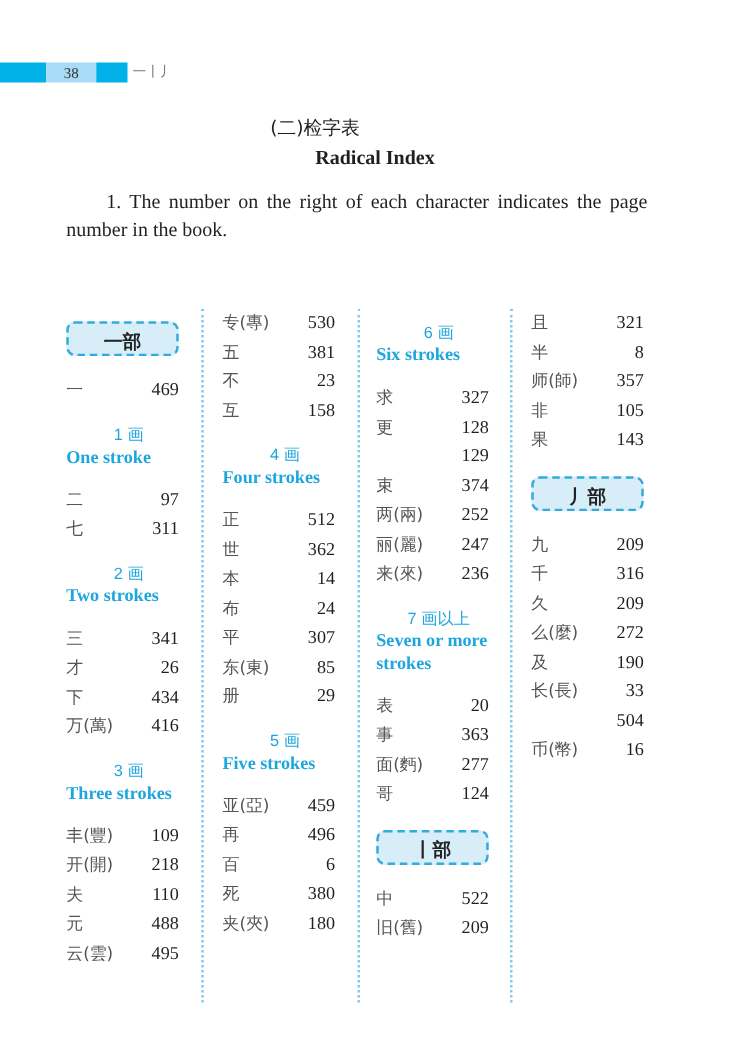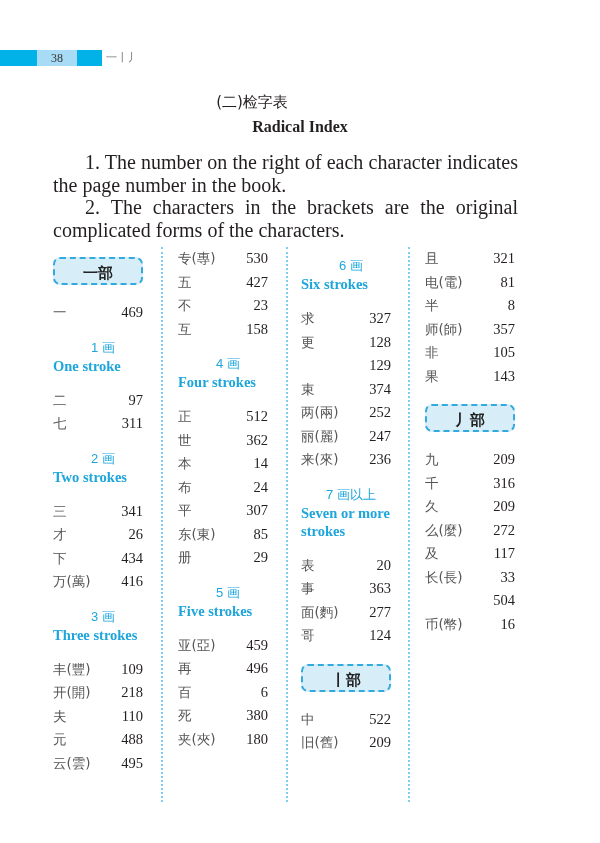--- a/index.html
+++ b/index.html
@@ -12,21 +12,21 @@
     .hb-page { position: absolute; left: 37px; top: 0; width: 40px; height: 16px; background: #a8dcf6;
       font-family: "Liberation Serif", serif; font-size: 12px; line-height: 16px; text-align: center; color: #333; }
     .hb-right { position: absolute; left: 77px; top: 0; width: 25px; height: 16px; background: #00b2e8; }
     .hb-label { position: absolute; left: 106px; top: 50px; font-size: 11px; line-height: 16px; color: #777;
       font-family: "DejaVu Sans", sans-serif; }
     .title-cn { position: absolute; top: 93px; left: 0; width: 504px; text-align: center;
       font-family: "DejaVu Sans", sans-serif; font-size: 15px; }
     .title-en { position: absolute; top: 118px; left: 0; width: 600px; text-align: center;
       font-family: "Liberation Serif", serif; font-weight: bold; font-size: 16px; }
     .notes { position: absolute; top: 151px; left: 53px; width: 465px;
-      font-family: "Liberation Serif", serif; font-size: 20px; line-height: 22.5px; text-align: justify; }
+      font-family: "Liberation Serif", serif; font-size: 16px; line-height: 22.5px; text-align: justify; }
     .notes p { margin: 0; text-indent: 32px; text-align-last: auto; }
     .col { position: absolute; top: 247px; width: 100px; }
     .col1 { left: 53px; } .col2 { left: 178px; } .col3 { left: 301px; } .col4 { left: 425px; }
     .divider { position: absolute; top: 247px; height: 555px; width: 0; border-left: 2px dotted #7fcdf0; }
     .d1 { left: 161px; } .d2 { left: 286px; } .d3 { left: 408px; }
     .radical-box { margin: 16px 0 16px 0; width: 90px; height: 28px; border: 2px dashed #33aadd; border-radius: 7px;
       background: #d7eef9; text-align: center; font-family: "DejaVu Sans", sans-serif; font-weight: bold; font-size: 15px;
       line-height: 28px; color: #222; box-sizing: border-box; }
     .section-head { color: #1ea6dc; font-family: "Liberation Serif", serif; font-weight: bold; font-size: 14.5px;
       line-height: 18px; margin: 14px 0 14px 0; }
@@ -43,21 +43,20 @@
   <div class="hb-page">38</div>
   <div class="hb-right"></div>
 </div>
 <div class="hb-label">一丨丿</div>
 
 <div class="title-cn">(二)检字表</div>
 <div class="title-en">Radical Index</div>
 
 <div class="notes">
   <p>1. The number on the right of each character indicates the page number in the book.</p>
-  <p>2. The characters in the brackets are the original complicated forms of the characters.</p>
 </div>
 
 <div class="divider d1"></div>
 <div class="divider d2"></div>
 <div class="divider d3"></div>
 
 <div class="col col1" style="top:245px">
     <div class="radical-box" style="margin-top: 12px;">一部</div>
     <div class="row">
       <span class="ch">一</span>
@@ -120,21 +119,21 @@
       <span class="pg">495</span>
     </div>
   </div>
 <div class="col col2" style="top:247px">
     <div class="row" style="margin-top: 0px; gap: 20px;">
       <span class="ch">专(專)</span>
       <span class="pg">530</span>
     </div>
     <div class="row">
       <span class="ch">五</span>
-      <span class="pg">427</span>
+      <span class="pg">381</span>
     </div>
     <div class="row">
       <span class="ch">不</span>
       <span class="pg">23</span>
     </div>
     <div class="row">
       <span class="ch">互</span>
       <span class="pg">158</span>
     </div>
     <div class="section-head">
@@ -256,24 +255,20 @@
       <span class="ch">旧(舊)</span>
       <span class="pg">209</span>
     </div>
   </div>
 <div class="col col4" style="top:247px">
     <div class="row" style="margin-top: 0px;">
       <span class="ch">且</span>
       <span class="pg">321</span>
     </div>
     <div class="row">
-      <span class="ch">电(電)</span>
-      <span class="pg">81</span>
-    </div>
-    <div class="row">
       <span class="ch">半</span>
       <span class="pg">8</span>
     </div>
     <div class="row">
       <span class="ch">师(師)</span>
       <span class="pg">357</span>
     </div>
     <div class="row">
       <span class="ch">非</span>
       <span class="pg">105</span>
@@ -294,21 +289,21 @@
     <div class="row">
       <span class="ch">久</span>
       <span class="pg">209</span>
     </div>
     <div class="row">
       <span class="ch">么(麼)</span>
       <span class="pg">272</span>
     </div>
     <div class="row">
       <span class="ch">及</span>
-      <span class="pg">117</span>
+      <span class="pg">190</span>
     </div>
     <div class="row">
       <span class="ch">长(長)</span>
       <span class="pg">33</span>
     </div>
     <div class="row">
       <span class="ch"></span>
       <span class="pg">504</span>
     </div>
     <div class="row">

